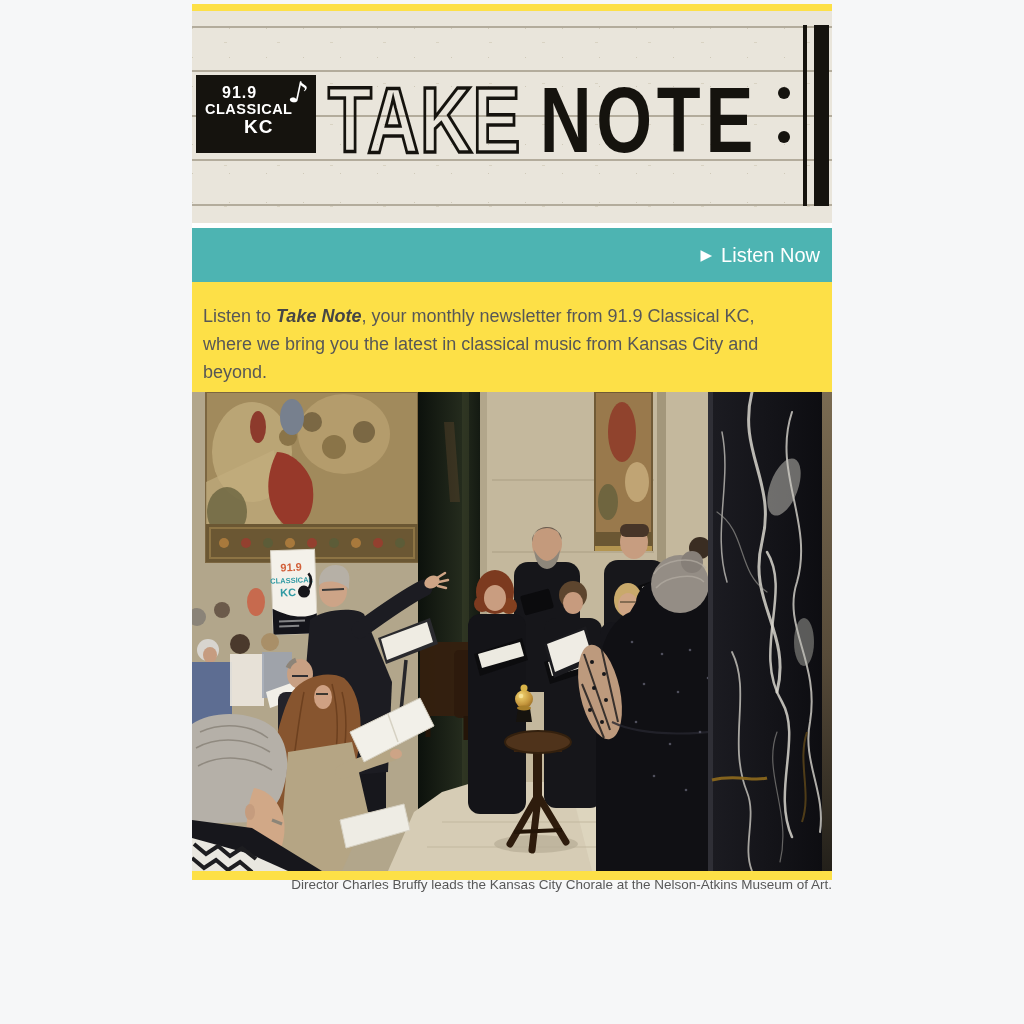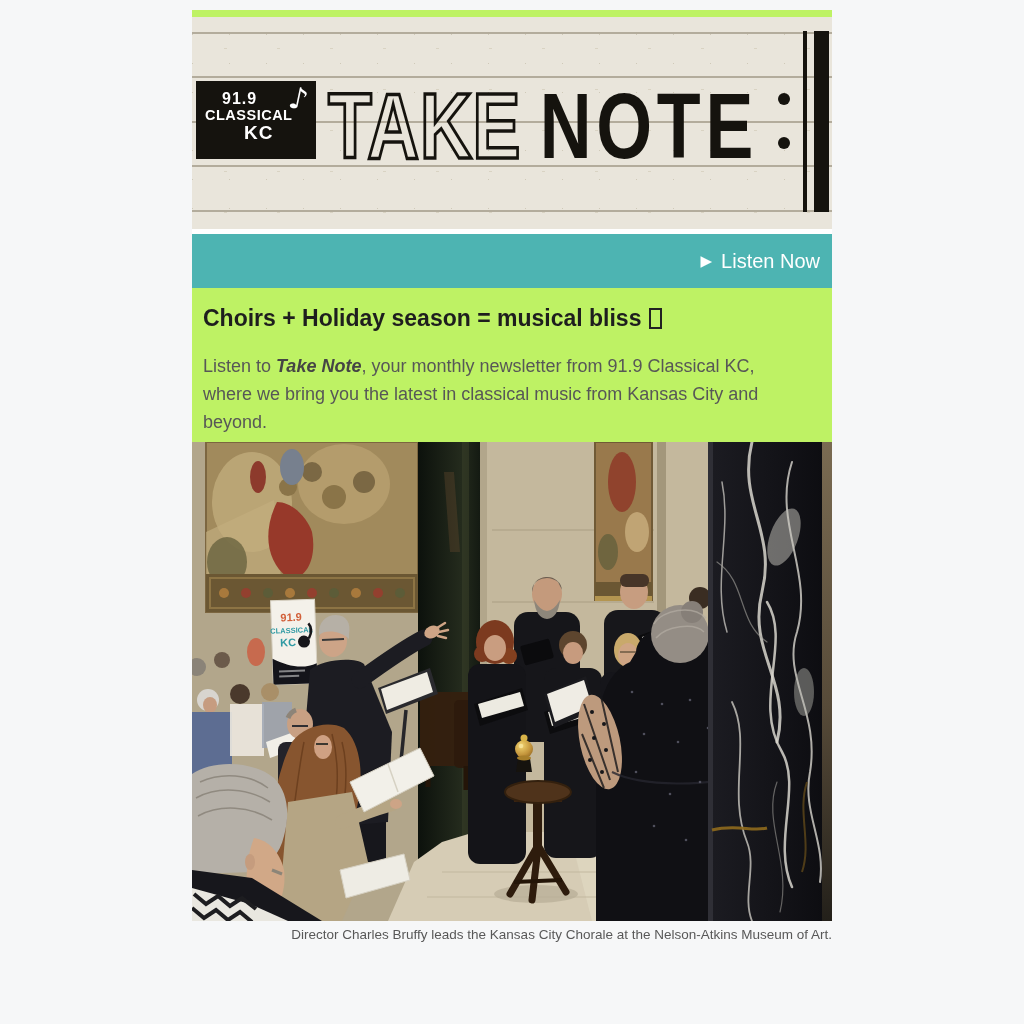--- a/index.html
+++ b/index.html
@@ -1,19 +1,19 @@
 <!DOCTYPE html>
 <html><head>
 <meta charset="utf-8">
 <style>
   * { margin:0; padding:0; box-sizing:border-box; }
   html,body { width:1024px; height:1024px; overflow:hidden;
     font-family:"Liberation Sans", sans-serif; background:#f6f7f8; }
   .page { position:relative; width:1024px; height:1024px; background:#f6f7f8; }
-  .email-column { position:absolute; left:192px; top:10px; width:640px; height:876px; background:#bef264; }
+  .email-column { position:absolute; left:192px; top:4px; width:640px; height:876px; background:#fde047; }
 
   
   .masthead { position:relative; margin-top:7px; width:640px; height:212px;
     background-color:#e9e5db;
     background-image: radial-gradient(#d9d3c3 1px, rgba(0,0,0,0) 1.2px),
                       radial-gradient(#cfc9b8 0.8px, rgba(0,0,0,0) 1px);
     background-size: 53px 41px, 37px 29px;
     background-position: 7px 11px, 19px 3px;
     overflow:hidden; cursor:pointer; }
   .staff-line { position:absolute; left:0; width:640px; height:2px; background:#b3ac9c; }
@@ -84,21 +84,20 @@
       </div>
     </div>
 
     <div class="masthead-gap"></div>
 
     <div class="listen-bar">
       <span class="listen-play">▶</span>
       <span class="listen-label">Listen Now</span>
     </div>
 
-    <h1 class="headline"><span>Choirs + Holiday season = musical bliss</span><span class="missing-glyph"></span></h1>
 
     <p class="intro"><span>Listen to </span><b>Take Note</b><span>, your monthly newsletter from 91.9 Classical KC,
 where we bring you the latest in classical music from Kansas City and
 beyond.</span></p>
 
     <div class="photo-wrap">
       <svg width="640" height="479" viewBox="0 0 640 479" xmlns="http://www.w3.org/2000/svg">
         <defs>
           <linearGradient id="colGrad" x1="0" y1="0" x2="1" y2="0">
             <stop offset="0" stop-color="#0c110c"></stop>

